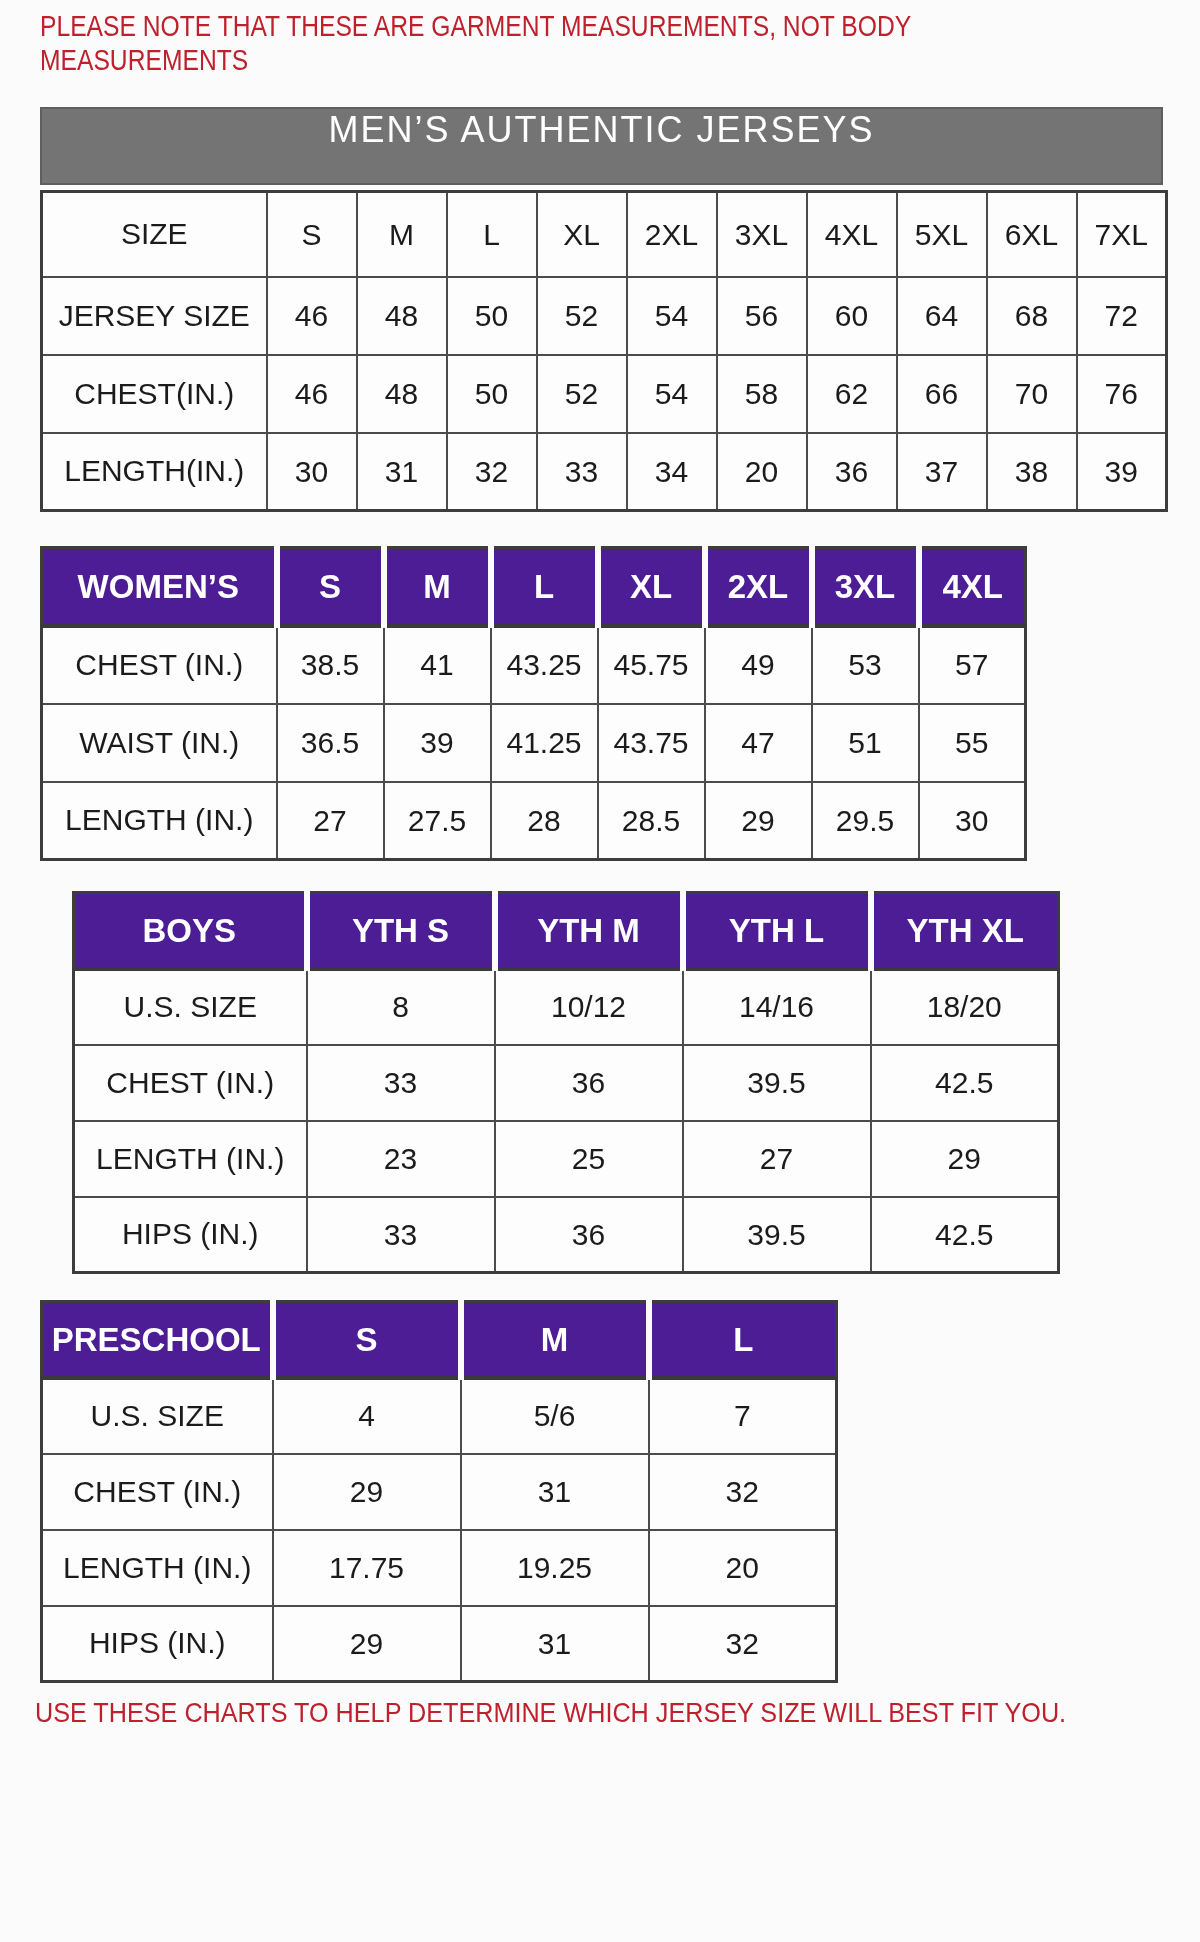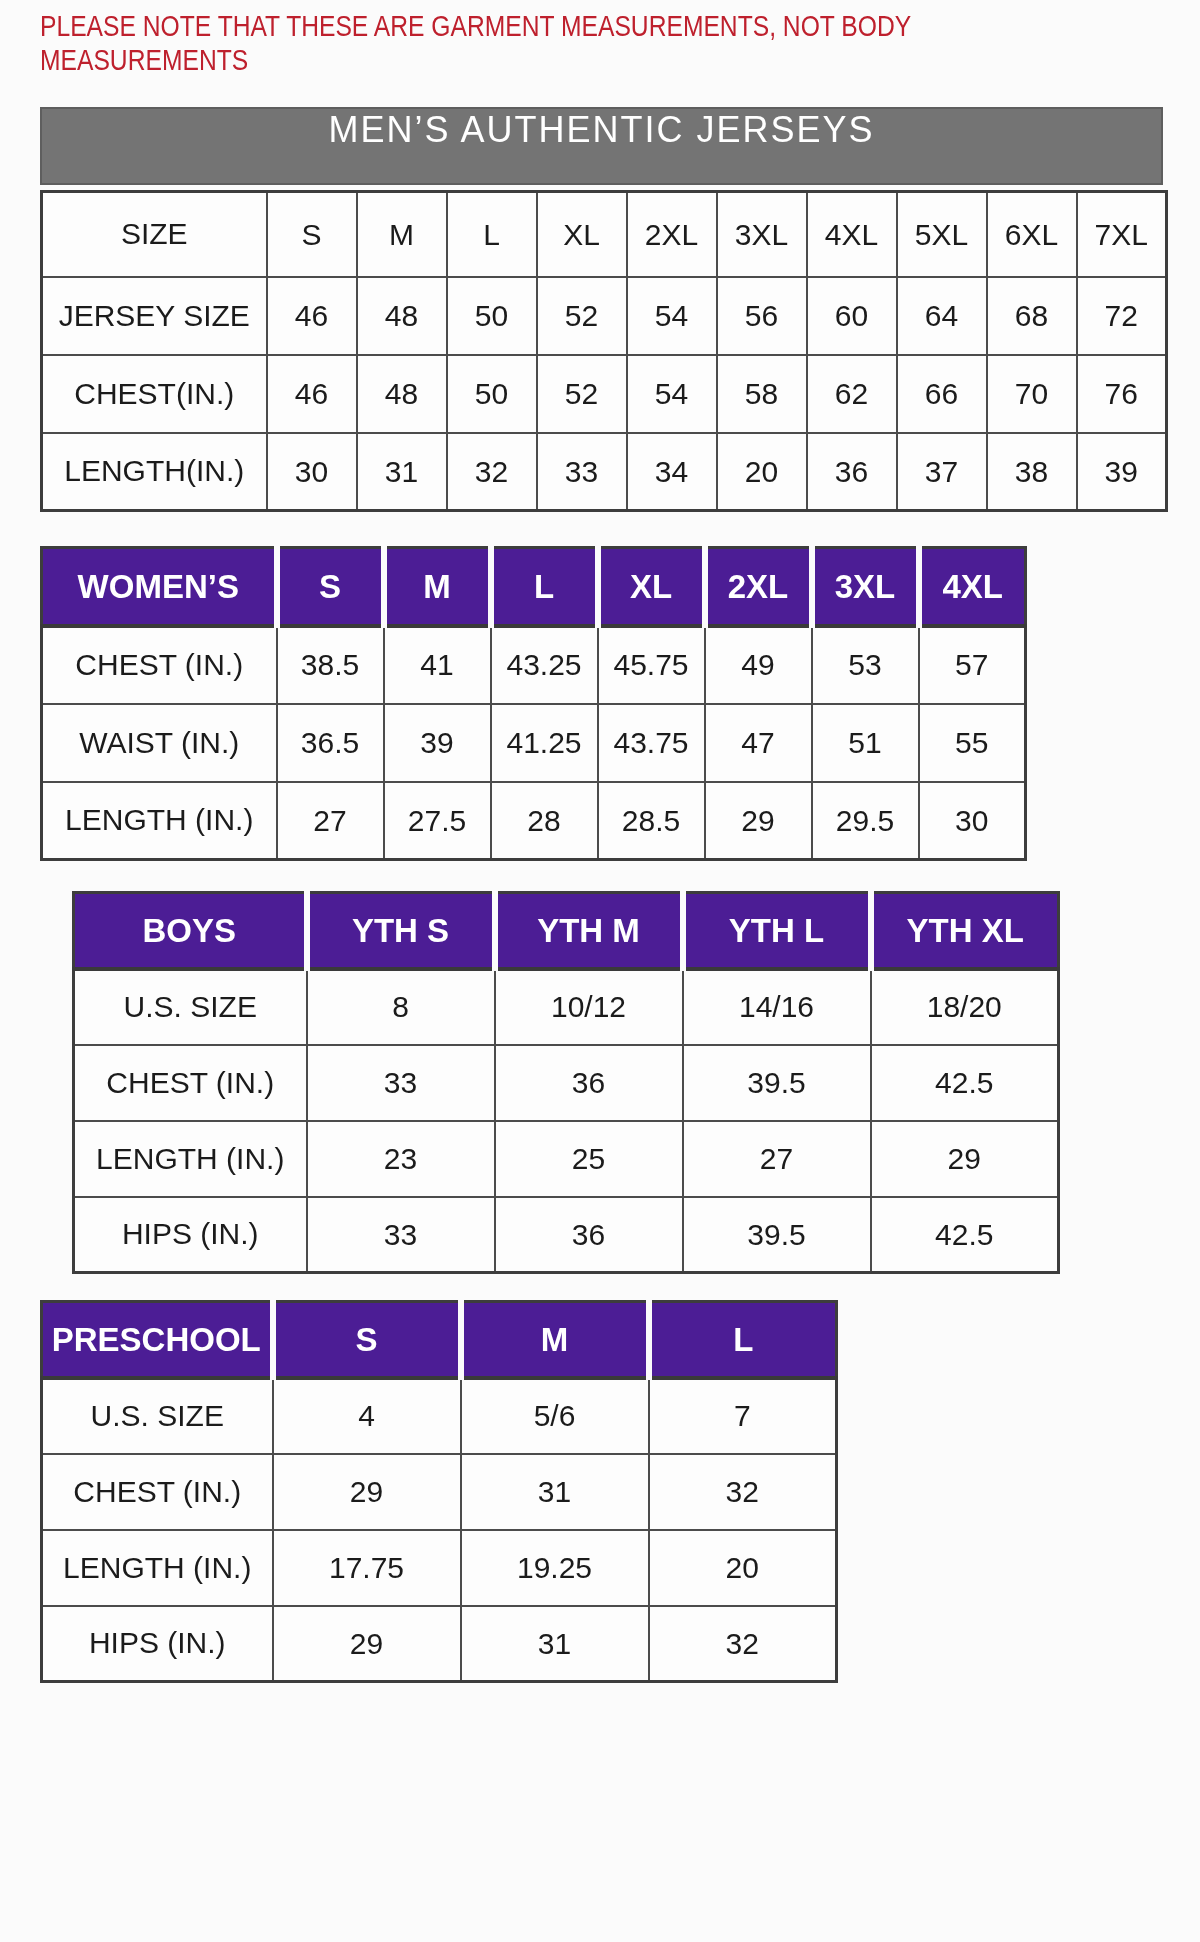--- a/index.html
+++ b/index.html
@@ -286,14 +286,15 @@
               <th class="rowlabel">HIPS (IN.)</th>
               <td class="val">29</td>
               <td class="val">31</td>
               <td class="val">32</td>
             </tr>
           </tbody>
         </table>
       </div>
     </div>
 
+  <p class="footer"><span class="cx">USE THESE CHARTS TO HELP DETERMINE WHICH JERSEY SIZE WILL BEST FIT YOU.</span></p>
 
 </div>
 
 </body></html>

